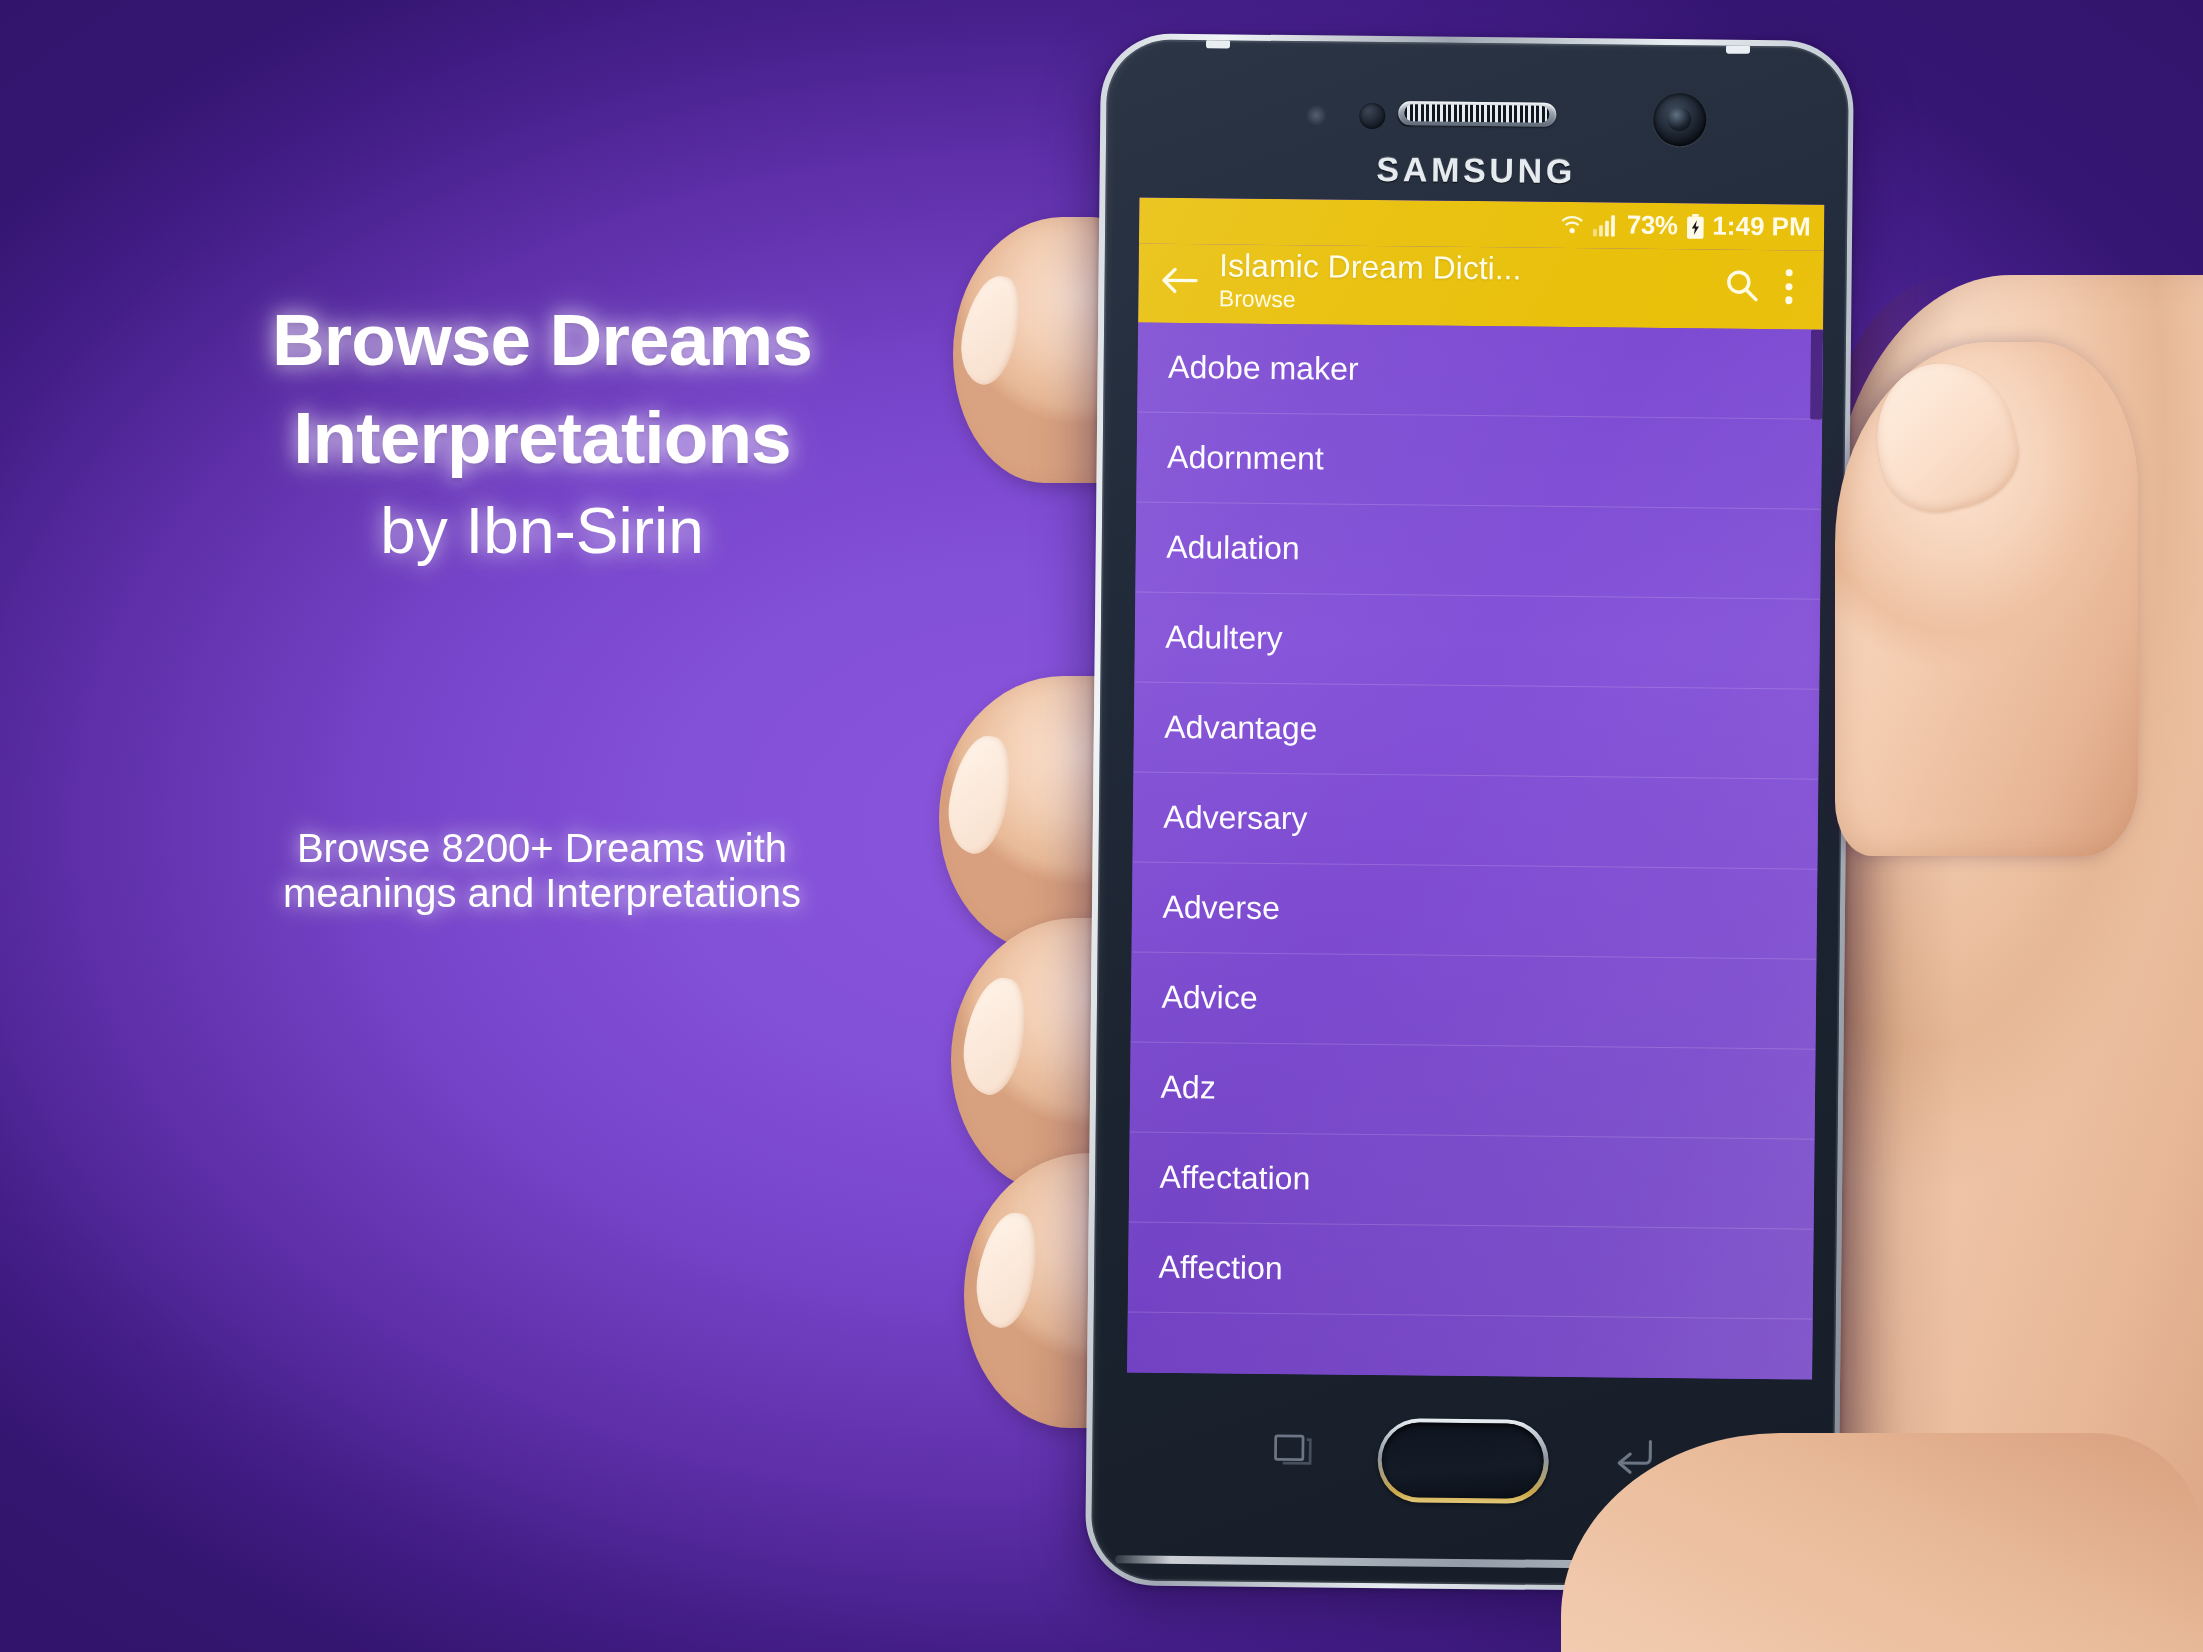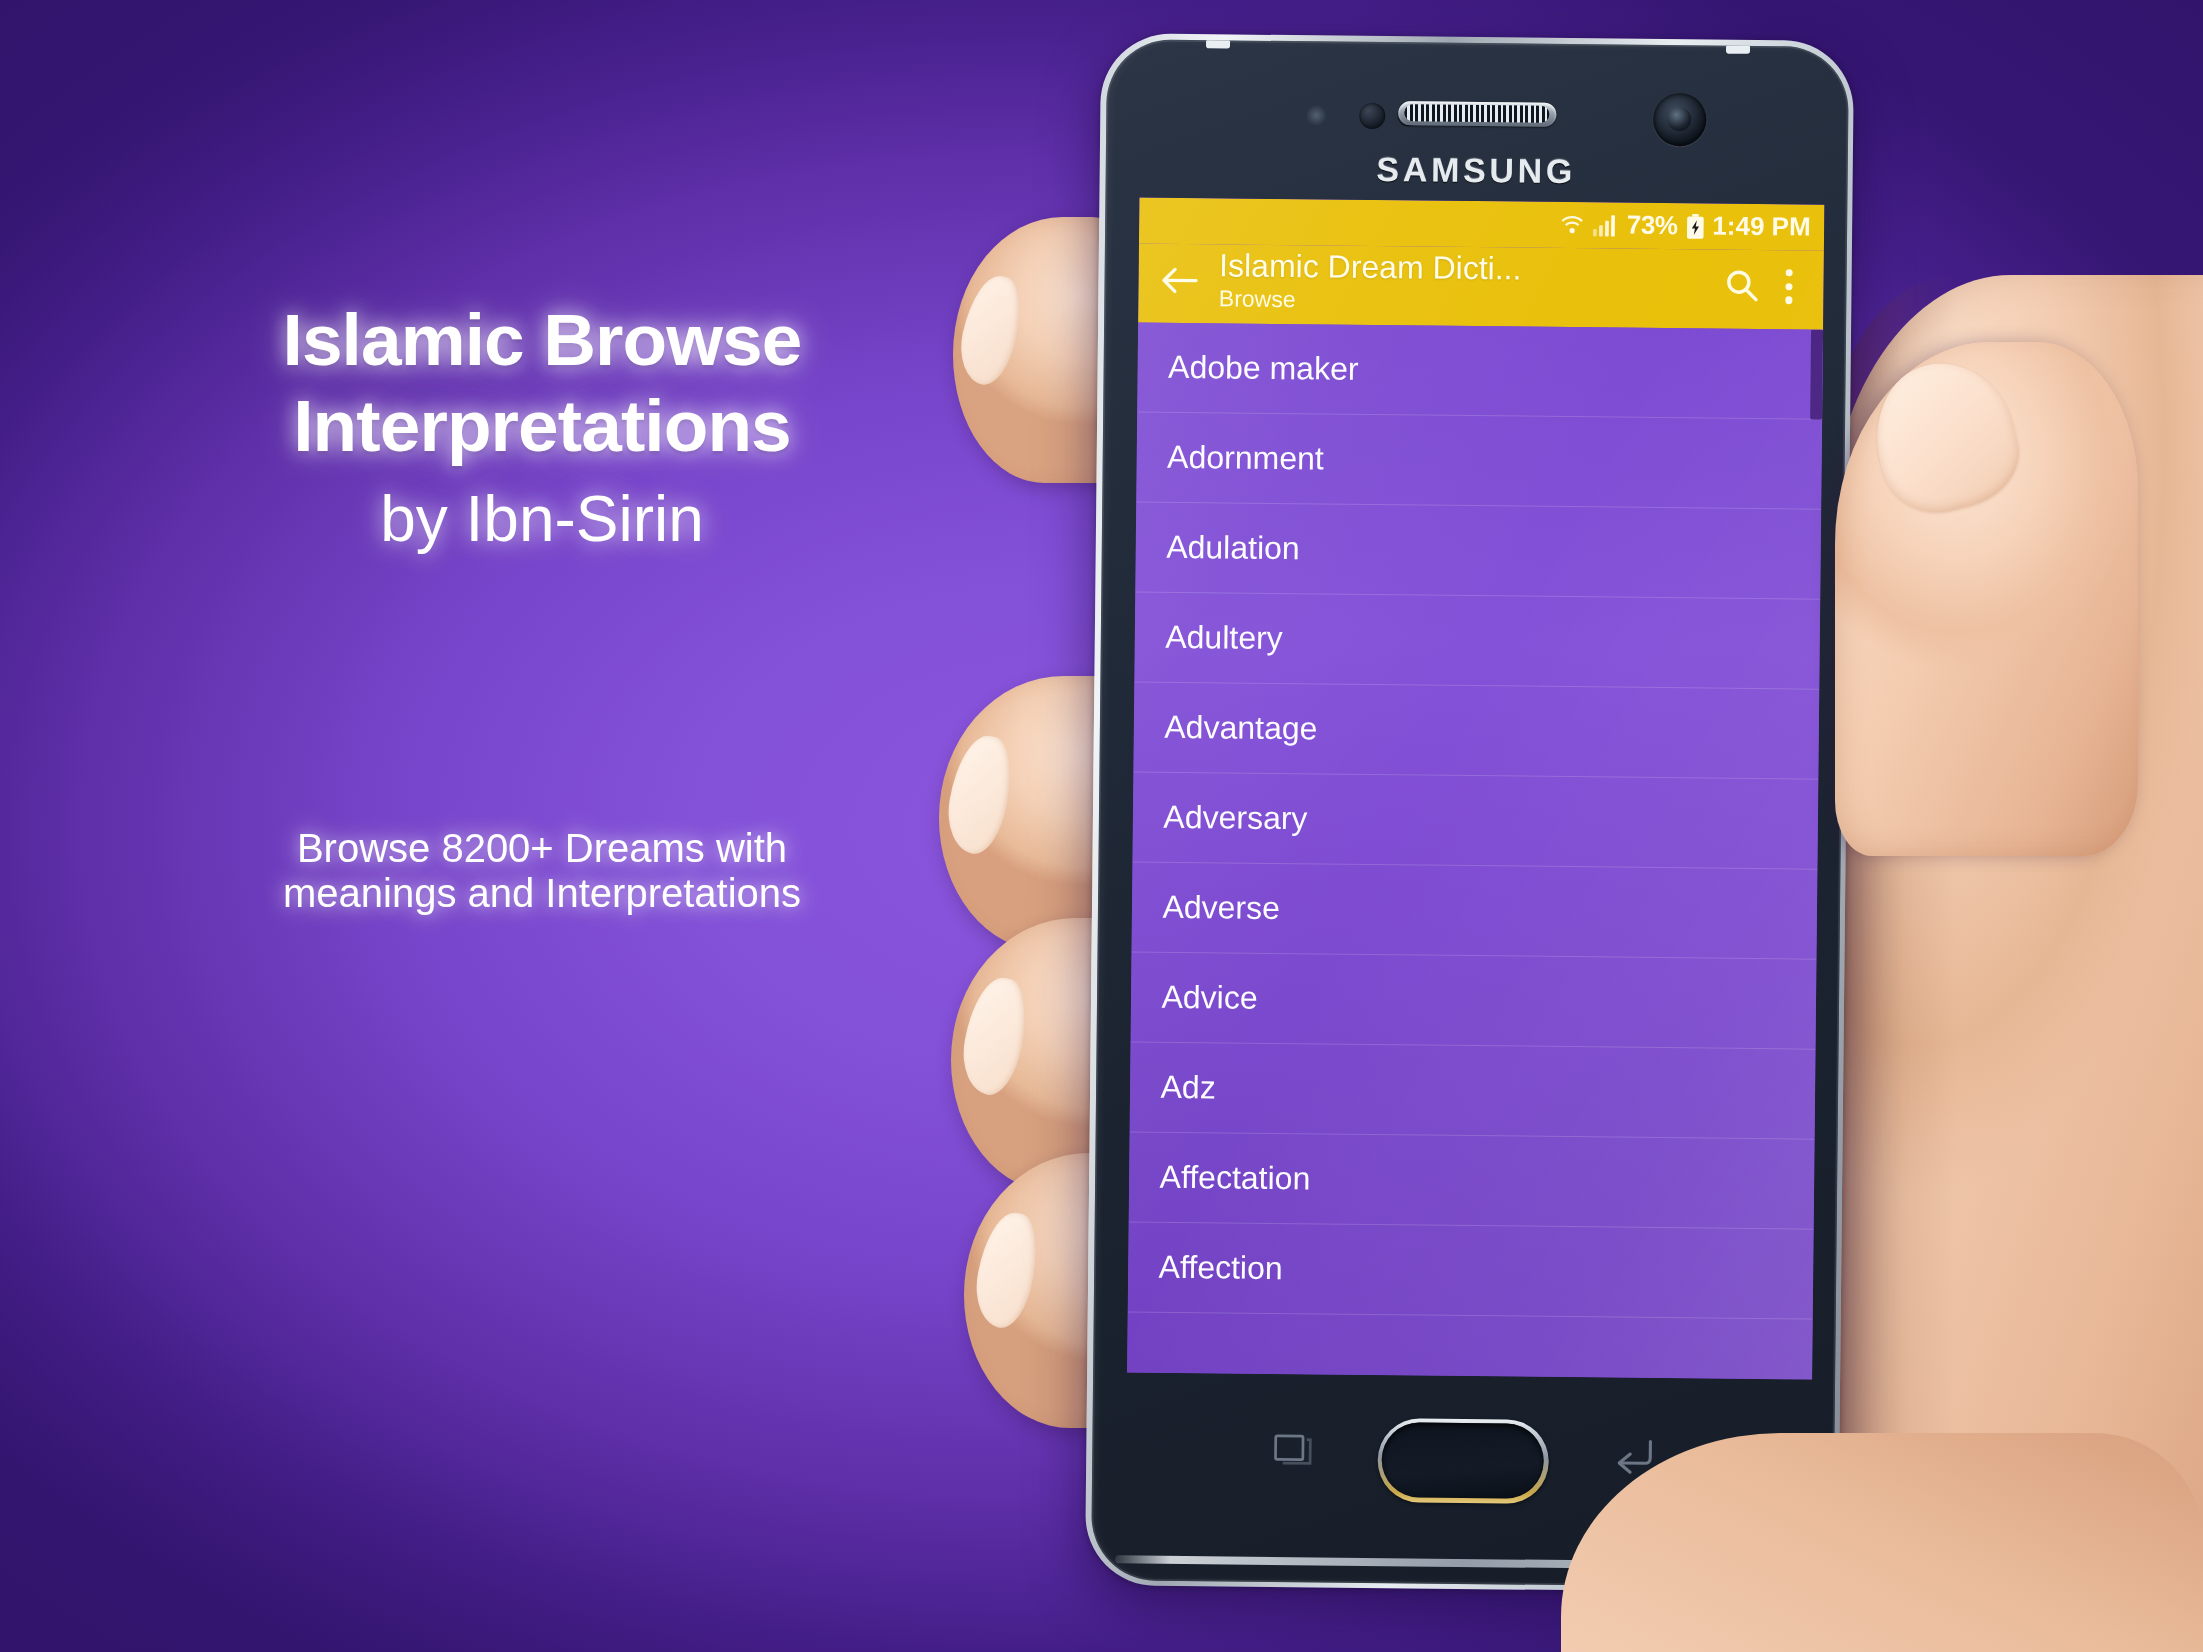--- a/index.html
+++ b/index.html
@@ -25,21 +25,21 @@
   #copy {
     position:absolute; left:0; top:303px; width:1084px;
     text-align:center; z-index:6;
   }
   .headline {
     color:#fff; font-weight:bold; font-size:73px; line-height:1.0;
     letter-spacing:-0.9px;
     text-shadow:0 0 20px rgba(255,255,255,.75), 0 0 42px rgba(255,255,255,.35), 0 2.8px 2.8px rgba(60,20,120,.35);
   }
   .headline .l1 { display:block; }
-  .headline .l2 { display:block; margin-top:13px; }
+  .headline .l2 { display:block; margin-top:25px; }
   .byline {
     color:#fff; font-size:64px; font-weight:normal; margin-top:20px;
     text-shadow:0 0 20px rgba(255,255,255,.7), 0 0 40px rgba(255,255,255,.3);
   }
   #subcopy {
     position:absolute; left:0; top:826px; width:1084px;
     text-align:center; z-index:6;
     color:#fff; font-size:40px; line-height:1.12; font-weight:normal;
     text-shadow:0 0 16.5px rgba(255,255,255,.7), 0 0 35px rgba(255,255,255,.32);
   }
@@ -305,21 +305,21 @@
   #fn-r { right:99px; top:-0.9px; }
 </style>
 </head>
 <body>
 
 <div id="bg"></div>
 <div id="bg-vig"></div>
 
 <div id="copy">
   <div class="headline">
-    <span class="l1">Islamic Browse</span>
+    <span class="l1">Browse Dreams</span>
     <span class="l2">Interpretations</span>
   </div>
   <div class="byline">by Ibn-Sirin</div>
 </div>
 
 <div id="subcopy">
   <span>Browse 8200+ Dreams with</span>
   <span>meanings and Interpretations</span>
 </div>
 

